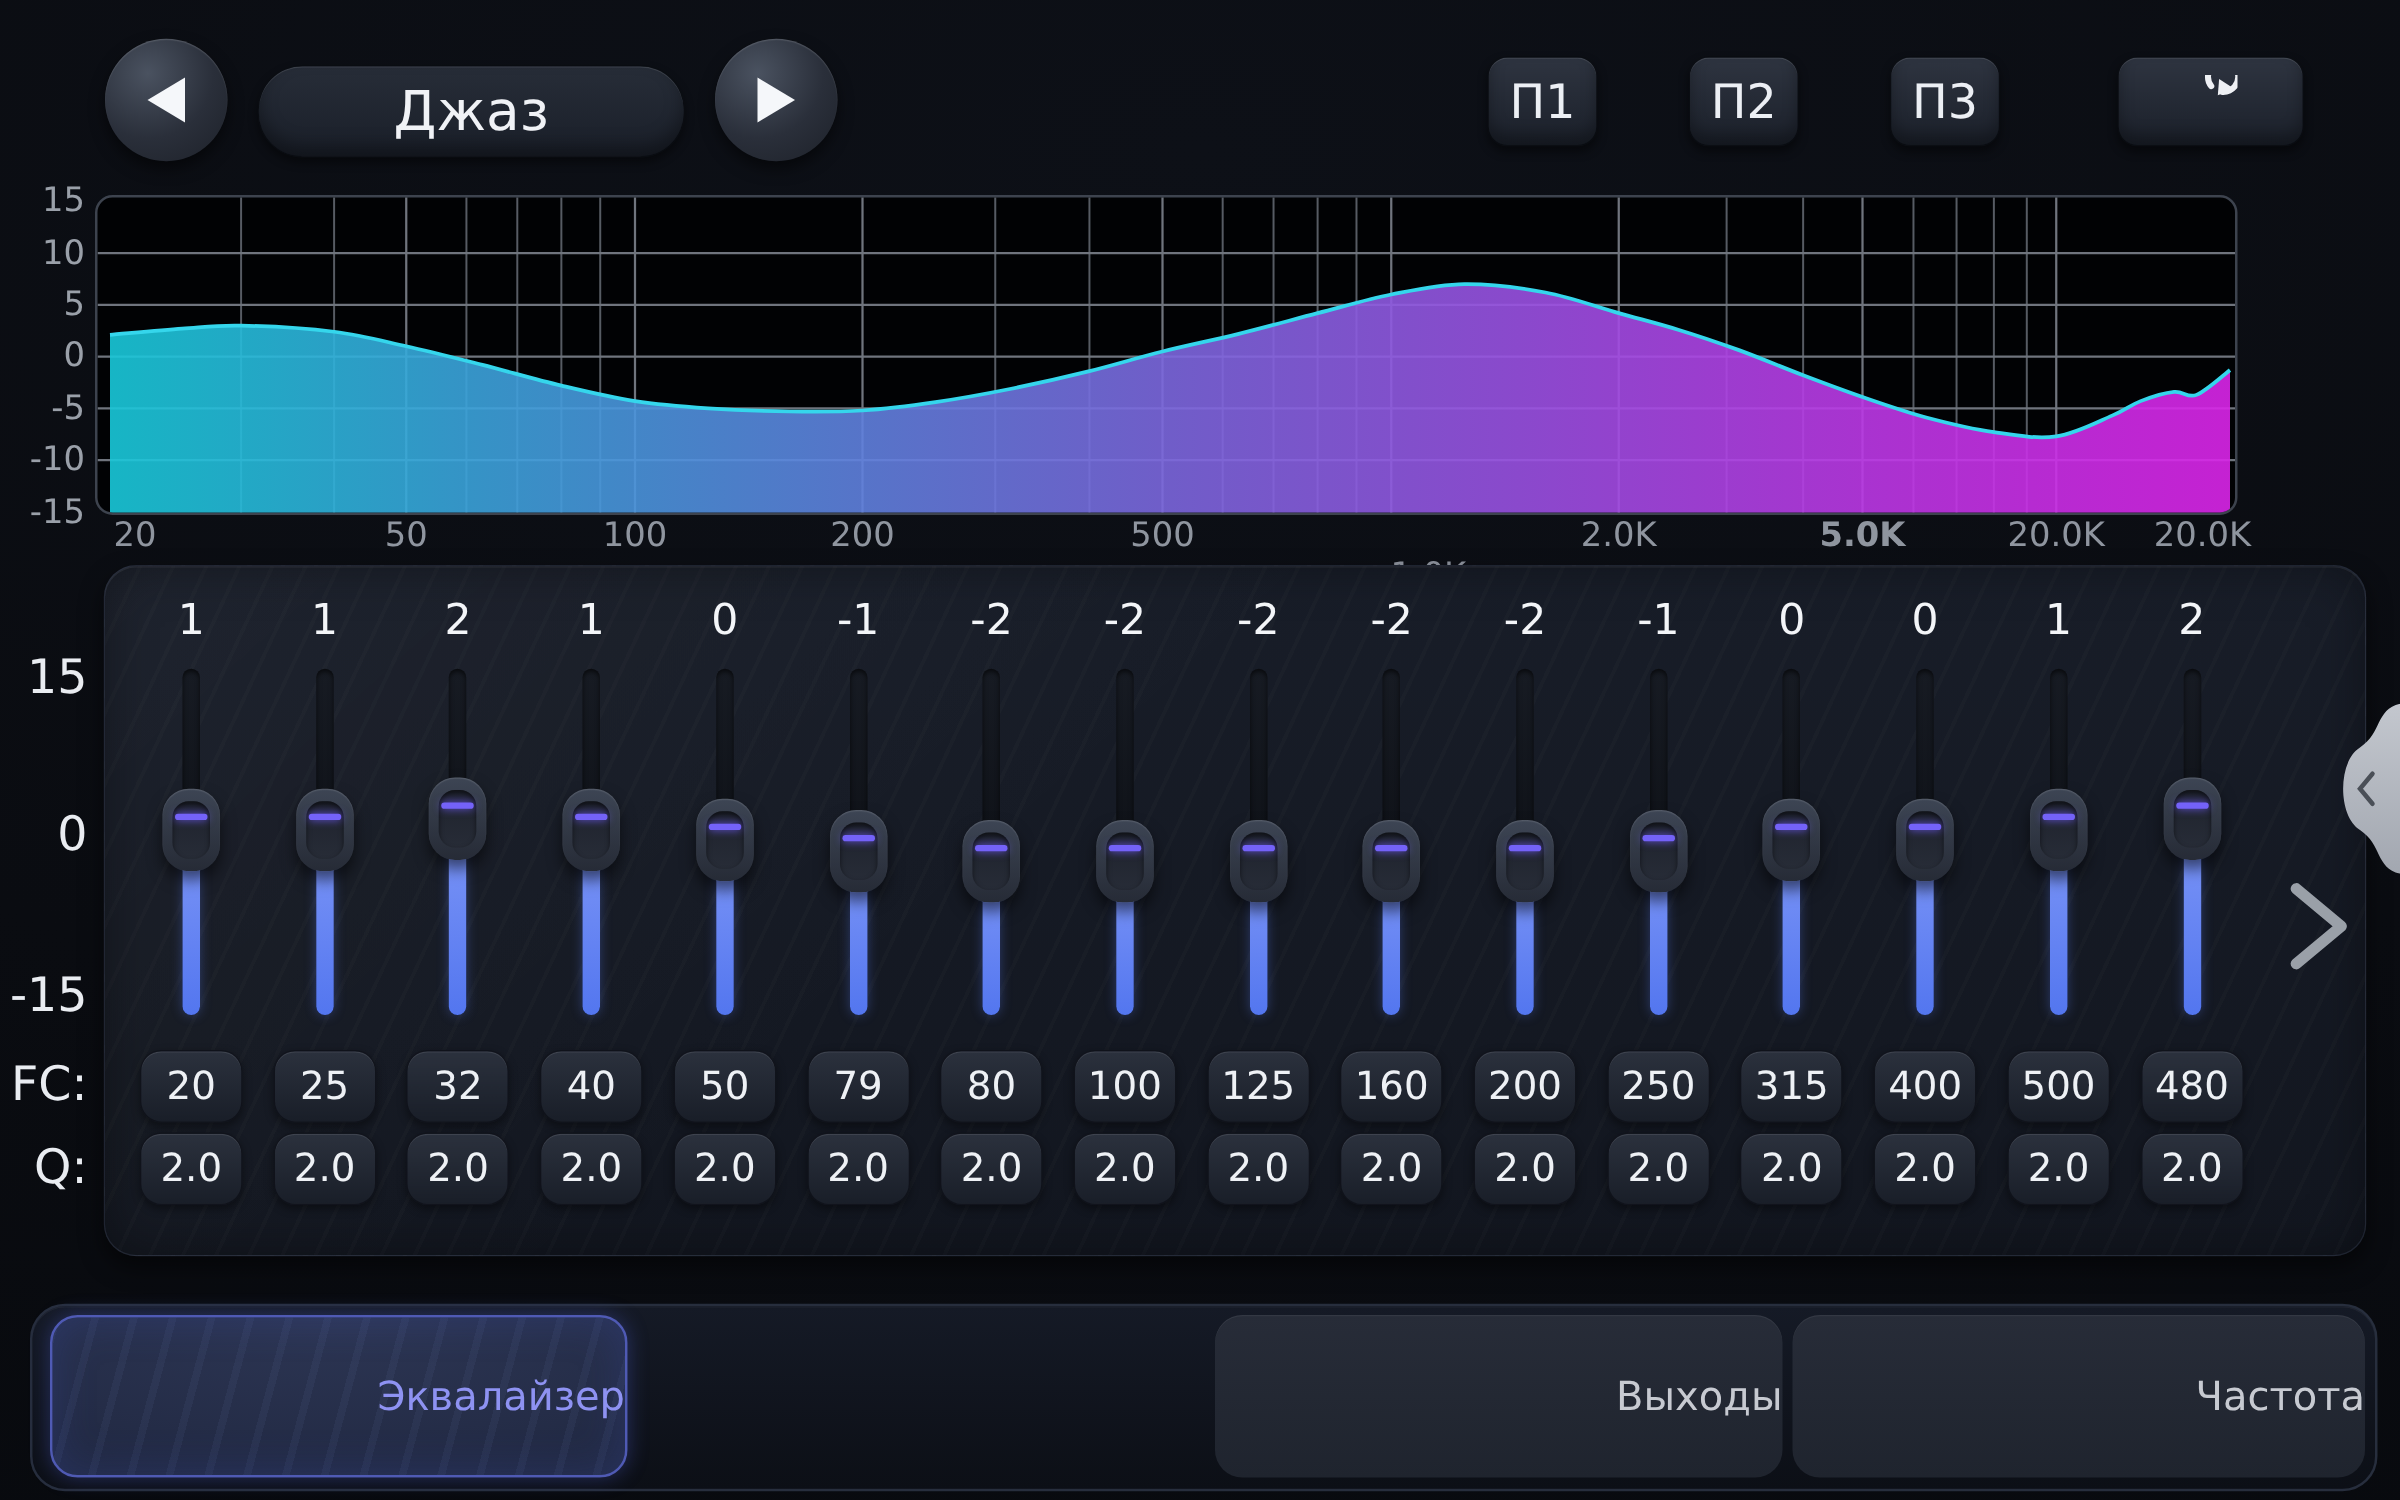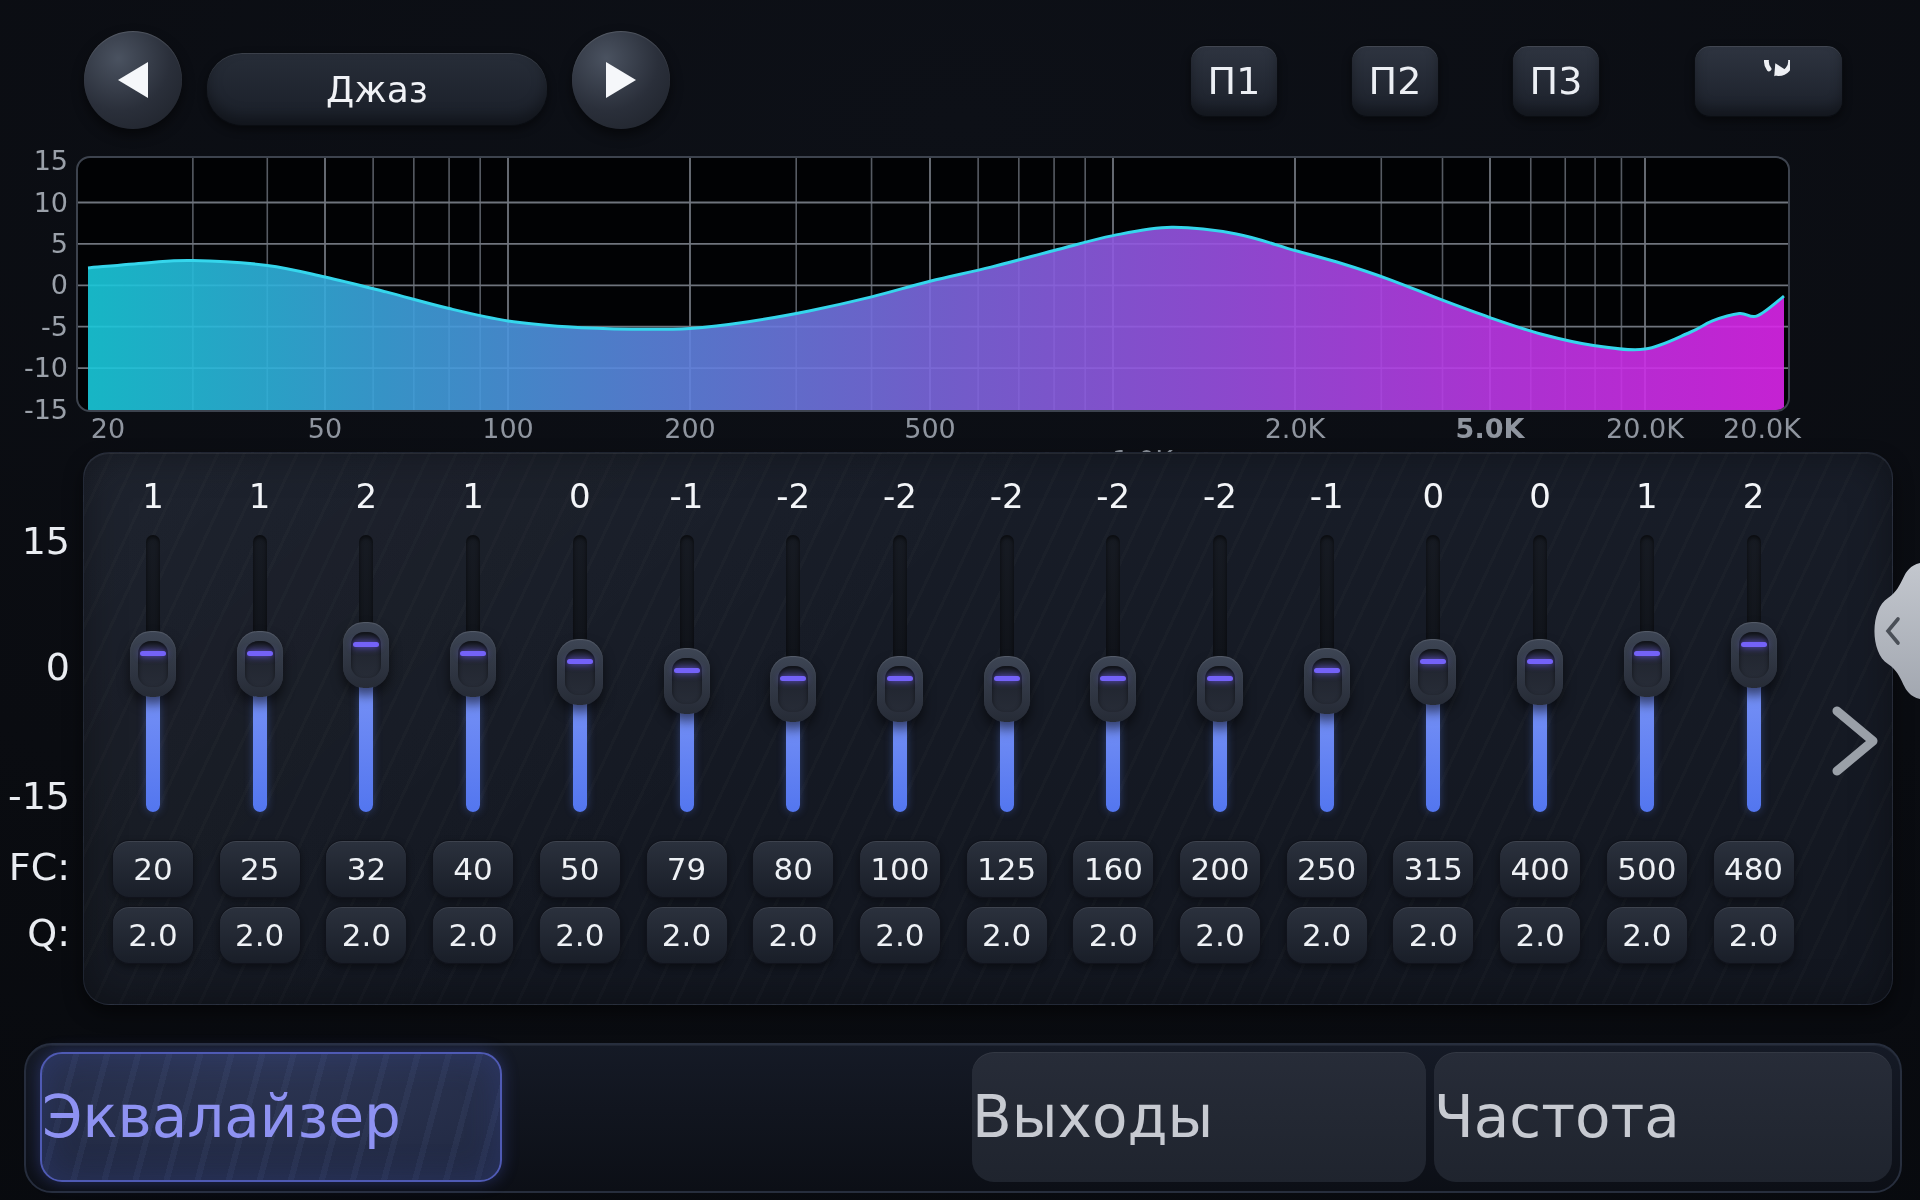--- a/index.html
+++ b/index.html
@@ -9,21 +9,21 @@
   .abs{position:absolute;}
 
   
   .circle-btn{width:98px;height:98px;border-radius:50%;
     background:radial-gradient(circle at 35% 28%, #4a5260 0%, #2a2f3a 55%, #1d2129 100%);
     box-shadow:inset 0 1px 1px rgba(255,255,255,.14), 0 6px 12px rgba(0,0,0,.5);
     display:flex;align-items:center;justify-content:center;cursor:pointer;}
   .pill{background:linear-gradient(180deg,#272d38 0%,#1a1f29 100%);
     border-radius:36px;box-shadow:inset 0 1px 0 rgba(255,255,255,.10), inset 0 -8px 14px rgba(0,0,0,.35), 0 4px 8px rgba(0,0,0,.45);
     border:1px solid rgba(8,10,14,.9);
-    display:flex;align-items:center;justify-content:center;font-size:36px;color:#f0f2f6;}
+    display:flex;align-items:center;justify-content:center;font-size:44px;color:#f0f2f6;}
   .sq-btn{background:linear-gradient(180deg,#2e3440 0%,#1b202a 100%);
     border-radius:16px;box-shadow:inset 0 1px 0 rgba(255,255,255,.10), inset 0 -8px 12px rgba(0,0,0,.3), 0 4px 8px rgba(0,0,0,.45);
     border:1px solid rgba(8,10,14,.9);
     display:flex;align-items:center;justify-content:center;font-size:38px;color:#eceff4;cursor:pointer;}
 
   
   .y-labels{left:0;top:0;width:68px;}
   .y-tick{position:absolute;right:0;width:68px;text-align:right;font-size:27px;line-height:32px;color:#9aa0a9;}
   .x-tick{position:absolute;top:412px;font-size:27px;line-height:34px;color:#8f959f;}
   .plot{left:76px;top:156px;width:1714px;height:256px;background:#010204;
@@ -61,21 +61,21 @@
     border:1px solid rgba(14,17,24,.9);
     display:flex;align-items:center;justify-content:center;font-size:31px;color:#eef1f5;cursor:pointer;}
   .fc-btn{top:388px;}
   .q-btn{top:454px;}
 
   
   .tabbar{left:24px;top:1043px;width:1878px;height:150px;border-radius:28px;box-sizing:border-box;
     background:linear-gradient(180deg,#151a26 0%,#0c0f16 100%);
     border:2px solid #272e3d;box-shadow:inset 0 1px 0 rgba(255,255,255,.05);}
   .tab{position:absolute;top:7px;height:130px;border-radius:22px;box-sizing:border-box;
-    display:flex;align-items:center;justify-content:flex-start;font-size:58px;cursor:pointer;
+    display:flex;align-items:center;justify-content:flex-end;font-size:32px;cursor:pointer;
     background:linear-gradient(180deg,#272c38 0%,#1f242e 100%);
     box-shadow:inset 0 1px 0 rgba(255,255,255,.06);color:#c7cad1;}
   .tab.active{
     background:
       repeating-linear-gradient(105deg, rgba(140,165,230,.06) 0 6px, rgba(0,0,0,0) 6px 30px),
       radial-gradient(120% 140% at 50% 0%, #2d3654 0%, #222a44 70%, #1e2538 100%);
     border:2px solid #4f5ab4;color:#8e92f2;
     box-shadow:0 0 16px rgba(82,100,220,.35), inset 0 0 34px rgba(58,76,170,.30);}
 
   

